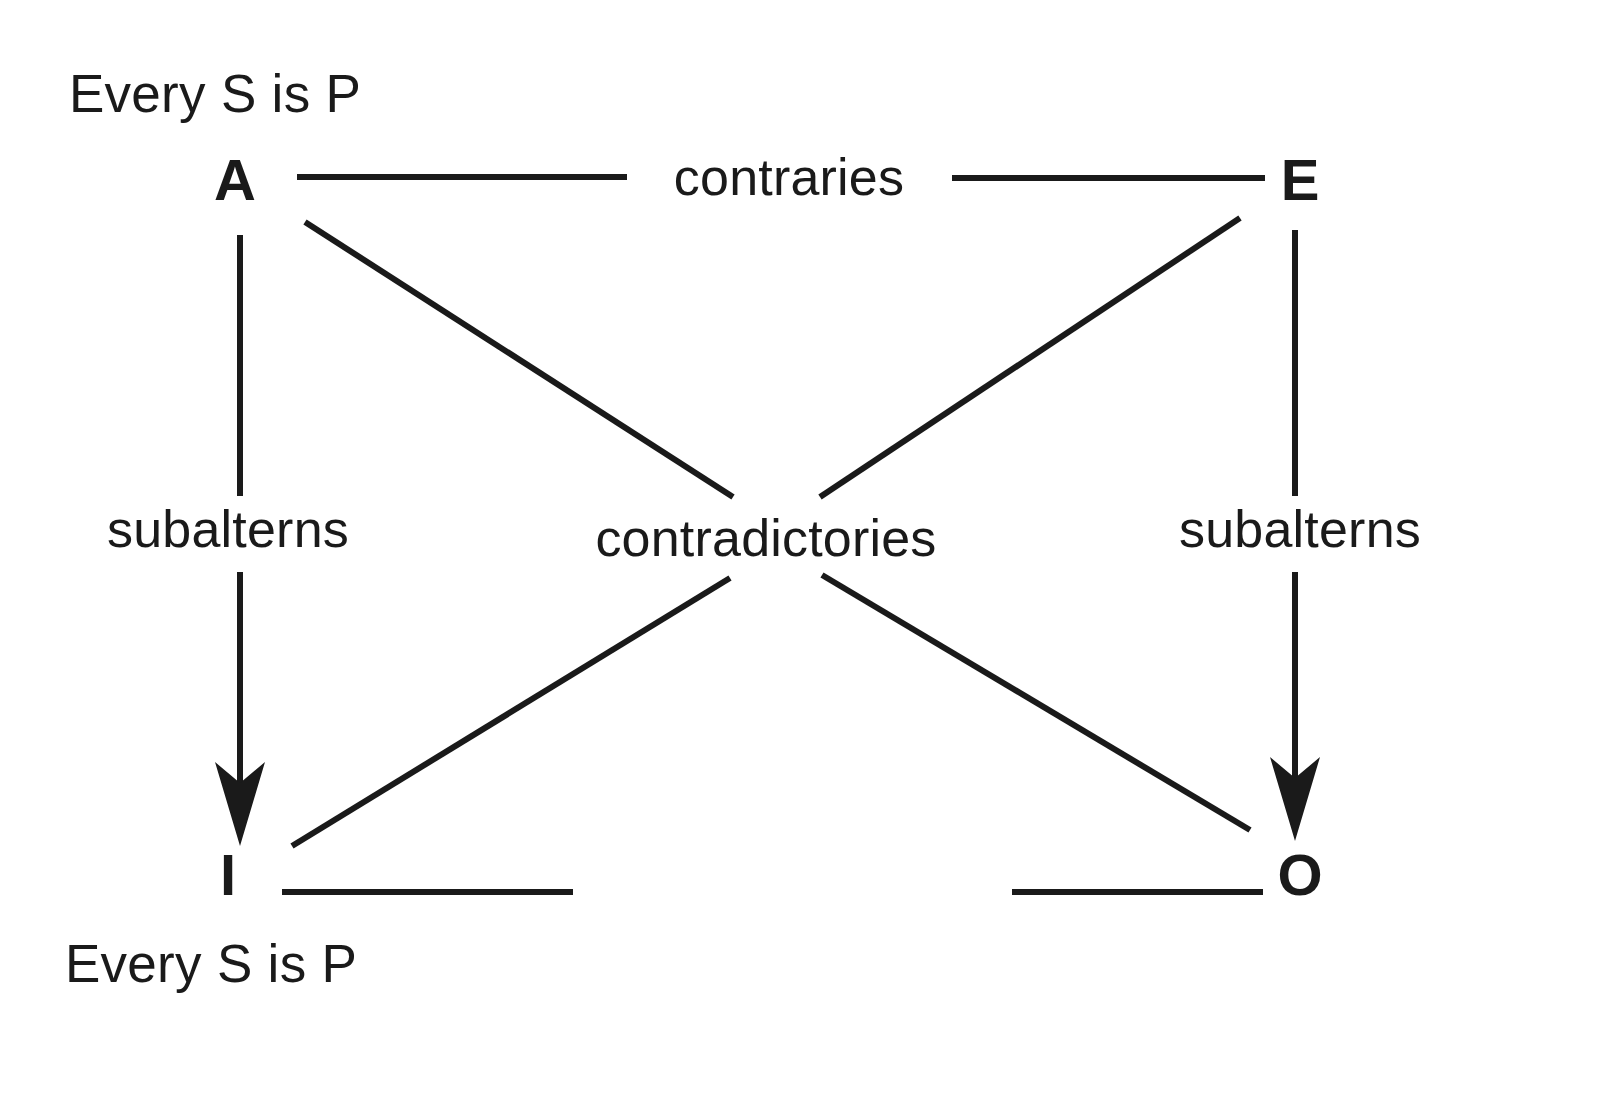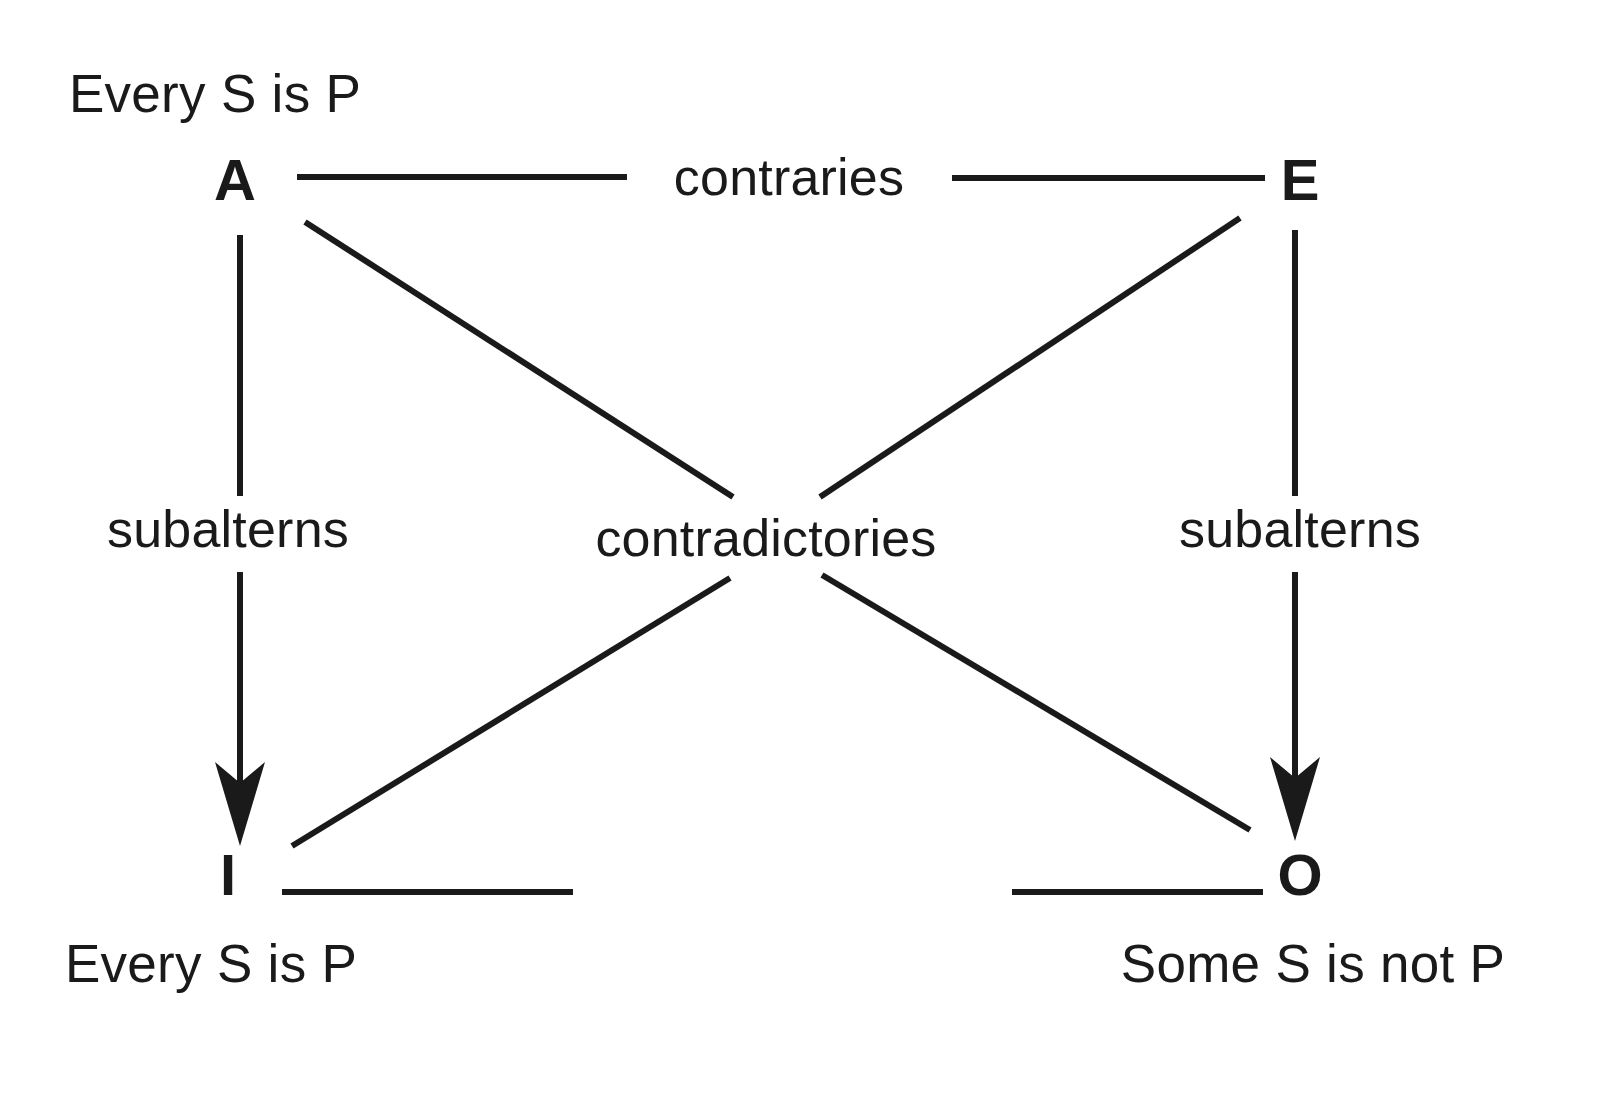--- a/index.html
+++ b/index.html
@@ -99,21 +99,20 @@
 
     <line x1="1240" y1="218" x2="820" y2="497" stroke="#1a1a1a" stroke-width="6" stroke-linecap="butt"></line>
     <line x1="730" y1="578" x2="292" y2="846" stroke="#1a1a1a" stroke-width="6" stroke-linecap="butt"></line>
   </svg>
 
   <div class="lbl proposition pos-every-s-is-p">Every S is P</div>
 
 
   <div class="lbl proposition pos-some-s-is-p">Every S is P</div>
 
-  <div class="lbl proposition pos-some-s-not-p">Some S is not P</div>
 
   <div class="lbl vertex pos-vertex-a">A</div>
 
   <div class="lbl vertex pos-vertex-e">E</div>
 
   <div class="lbl vertex pos-vertex-i">I</div>
 
   <div class="lbl vertex pos-vertex-o">O</div>
 
   <div class="lbl relation pos-contraries">contraries</div>

